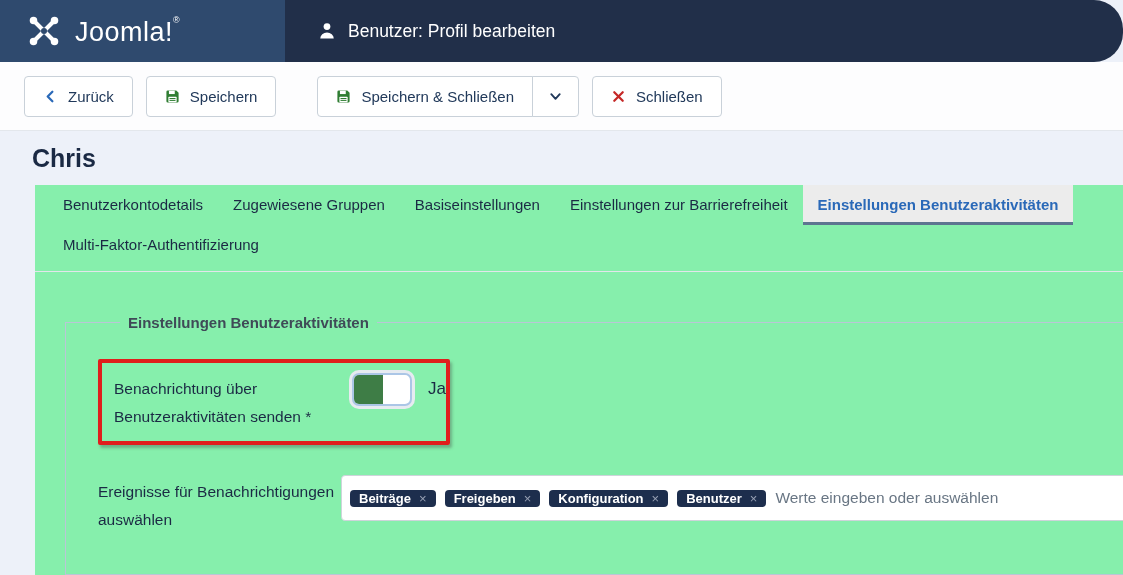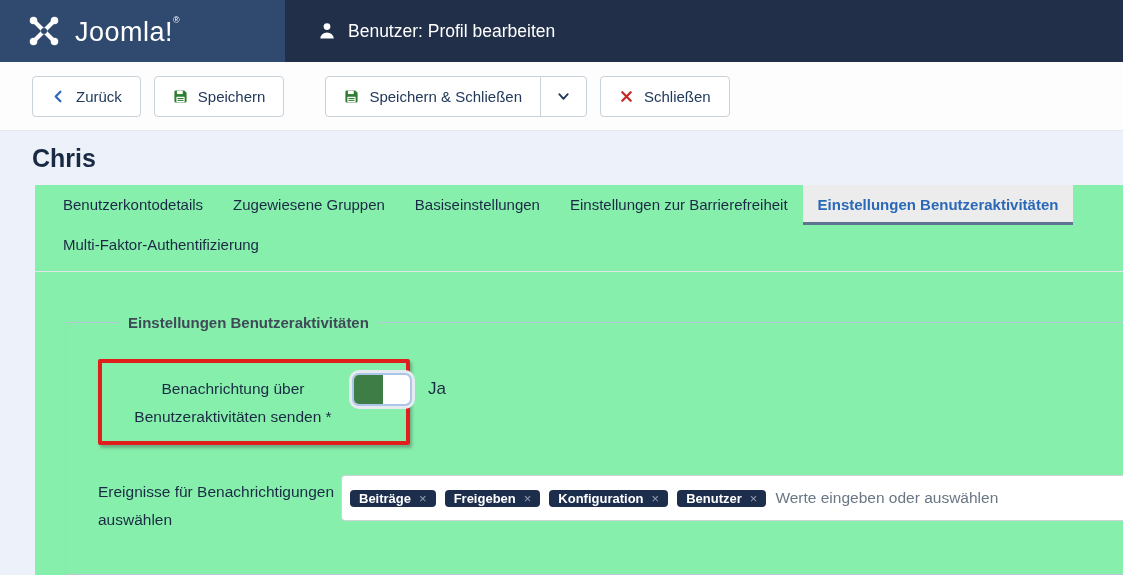--- a/index.html
+++ b/index.html
@@ -4,40 +4,40 @@
 <style>
   * { box-sizing: border-box; margin: 0; padding: 0; }
   html, body { width: 1123px; height: 575px; overflow: hidden; }
   body {
     font-family: "Liberation Sans", sans-serif;
     background: #edf1f9;
     color: #1b2a44;
   }
 
   
-  .header { display: flex; height: 62px; background: #212f49; }
+  .header { display: flex; height: 62px; background: #212f49; border-radius: 29px; }
   .logo-block {
     width: 285px; background: #2f4a6e; display: flex; align-items: center;
     padding-left: 26px; gap: 13px; flex-shrink: 0;
   }
   .logo-mark { width: 36px; height: 36px; display: block; }
   .logo-word {
     color: #ffffff; font-size: 27px; font-weight: 400; letter-spacing: 0.5px;
   }
   .logo-word sup { font-size: 9px; vertical-align: 18px; }
   .header-title {
     display: flex; align-items: center; gap: 11px; padding-left: 32px;
     color: #ffffff; font-size: 17.5px; font-weight: 500;
   }
   .header-title svg { width: 20px; height: 20px; }
 
   
   .toolbar {
     height: 69px; background: #fdfdfe; border-bottom: 1px solid #e3e7ec;
-    display: flex; align-items: center; padding-left: 32px; gap: 13px;
+    display: flex; align-items: center; padding-left: 24px; gap: 13px;
   }
   .btn {
     height: 41px; background: #ffffff; border: 1px solid #c9d1d9;
     border-radius: 4px; padding: 0 18px; font-size: 15px; color: #21395a;
     font-family: "Liberation Sans", sans-serif;
     display: inline-flex; align-items: center; gap: 10px; cursor: pointer;
   }
   .btn svg { width: 15px; height: 15px; flex-shrink: 0; }
   .btn-group { display: inline-flex; margin-left: 28px; }
   .btn-group .btn:first-child { border-radius: 4px 0 0 4px; }
@@ -74,24 +74,24 @@
   fieldset.panel legend {
     font-size: 15px; font-weight: bold; color: #3f4a57;
     padding: 0 8px; margin-left: 22px;
   }
   .field-label {
     width: 238px; font-size: 15.5px; line-height: 28px; color: #1b2a44;
     flex-shrink: 0;
   }
 
   .highlight-box {
-    margin-top: 8px; width: 312px; border: 4px solid #e01e1c;
+    margin-top: 8px; width: 352px; border: 4px solid #e01e1c;
     border-radius: 2px; padding: 6px 10px 10px 12px;
     box-shadow: 2px 3px 3px rgba(60,60,60,0.35);
-    display: flex; align-items: flex-start; text-align: center;
+    display: flex; align-items: flex-start;
   }
   .highlight-box .field-label { margin-top: 6px; }
   .switcher {
     width: 60px; height: 33px; border: 2px solid #abc6e6; border-radius: 7px;
     background: #ffffff; overflow: hidden; display: flex; cursor: pointer;
     box-shadow: 0 0 0 3px #e7ebf1; margin-top: 4px; flex-shrink: 0;
   }
   .switcher .on-half { width: 52%; height: 100%; background: #3e7d46; }
   .switch-value { font-size: 17px; margin: 10px 0 0 16px; color: #1b2a44; }
 

